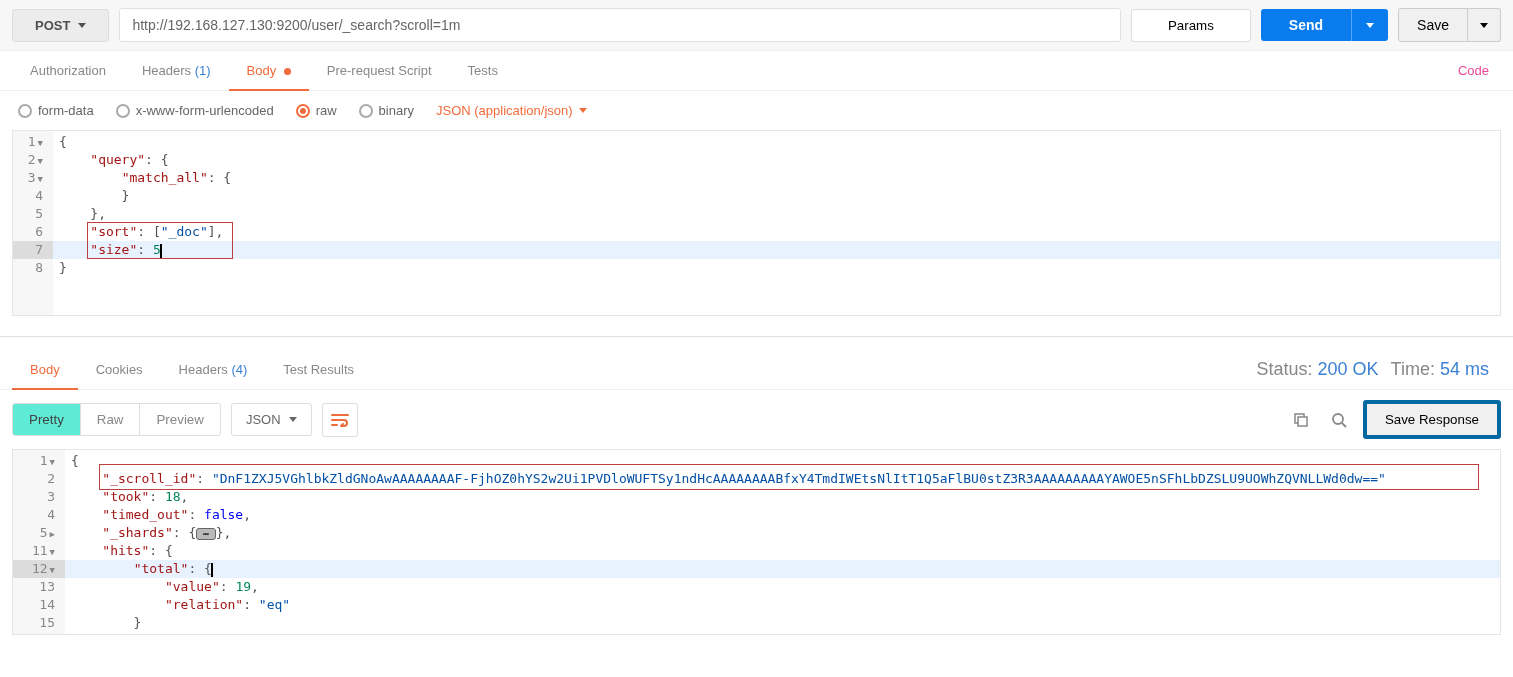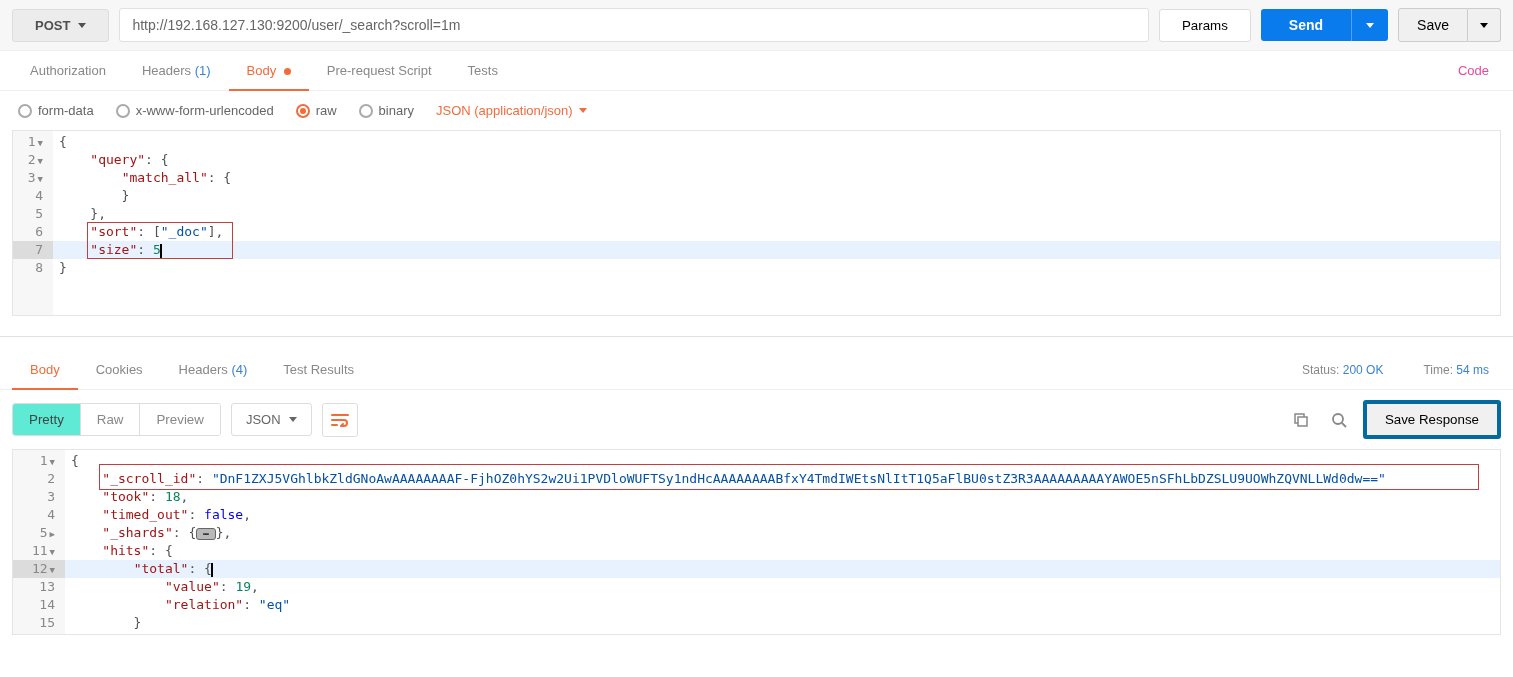--- a/index.html
+++ b/index.html
@@ -1,21 +1,21 @@
 <!DOCTYPE html>
 <html><head>
 <meta charset="utf-8">
 <style>
   * { box-sizing: border-box; margin: 0; padding: 0; }
   body { font-family: -apple-system, BlinkMacSystemFont, "Segoe UI", Helvetica, Arial, sans-serif; font-size: 13px; color: #505050; background: #fff; }
   
   .top-bar { display: flex; align-items: center; padding: 8px 12px; gap: 10px; background: #f7f7f7; border-bottom: 1px solid #eee; }
   .method-select { display: flex; align-items: center; gap: 8px; padding: 8px 22px; background: #ececec; border: 1px solid #ddd; border-radius: 3px; font-weight: 600; color: #505050; cursor: pointer; }
   .url-input { flex: 1; padding: 8px 12px; border: 1px solid #e0e0e0; border-radius: 3px; background: #fff; font-size: 14px; color: #666; }
-  .params-btn { padding: 8px 22px; background: #fff; border: 1px solid #ddd; border-radius: 3px; cursor: pointer; }
+  .params-btn { padding: 8px 36px; background: #fff; border: 1px solid #ddd; border-radius: 3px; cursor: pointer; }
   .send-group { display: flex; }
   .send-btn { padding: 8px 28px; background: #097bed; color: #fff; border: none; border-radius: 3px 0 0 3px; font-weight: 600; font-size: 14px; cursor: pointer; }
   .send-caret { padding: 8px 14px; background: #097bed; color: #fff; border: none; border-left: 1px solid rgba(255,255,255,0.3); border-radius: 0 3px 3px 0; cursor: pointer; }
   .save-group { display: flex; }
   .save-btn { padding: 8px 18px; background: #f0f0f0; border: 1px solid #ccc; border-radius: 3px 0 0 3px; cursor: pointer; font-size: 14px; }
   .save-caret { padding: 8px 12px; background: #f0f0f0; border: 1px solid #ccc; border-left: none; border-radius: 0 3px 3px 0; cursor: pointer; }
   .chevron-down { display: inline-block; width: 0; height: 0; border-left: 4px solid transparent; border-right: 4px solid transparent; border-top: 5px solid currentColor; vertical-align: middle; }
   
   .tabs { display: flex; align-items: center; padding: 0 12px; border-bottom: 1px solid #eee; }
   .tab { padding: 12px 18px; color: #888; cursor: pointer; position: relative; }
@@ -44,21 +44,21 @@
   .tok-str { color: #0451a5; }
   .tok-num { color: #098658; }
   .tok-bool { color: #0000ff; }
   .red-box { position: absolute; border: 1px solid #c04040; pointer-events: none; }
   .fold-badge { display: inline-block; background: #b9b9b9; border: 1px solid #666; border-radius: 3px; color: #000; font-size: 9px; padding: 0 6px; height: 12px; line-height: 10px; vertical-align: middle; font-weight: bold; }
   .cursor-bar { display: inline-block; width: 2px; height: 14px; background: #000; vertical-align: middle; margin-left: -1px; }
   
   .divider { height: 14px; background: #fff; border-top: 1px solid #e0e0e0; margin-top: 20px; }
   
   .resp-tabs { display: flex; align-items: center; padding: 0 12px; border-bottom: 1px solid #eee; }
-  .resp-meta { margin-left: auto; display: flex; gap: 40px; color: #888; padding-right: 12px; font-size: 12px; align-items: center; }
+  .resp-meta { margin-left: auto; display: flex; gap: 12px; color: #888; padding-right: 12px; font-size: 18px; align-items: center; }
   .resp-meta .val { color: #3b82d4; }
   
   .resp-toolbar { display: flex; align-items: center; padding: 10px 12px; gap: 10px; }
   .view-group { display: flex; border: 1px solid #ddd; border-radius: 3px; overflow: hidden; }
   .view-btn { padding: 8px 16px; background: #fff; border: none; border-right: 1px solid #ddd; cursor: pointer; color: #888; }
   .view-btn:last-child { border-right: none; }
   .view-btn.active { background: #5eead4; color: #444; }
   .format-sel { display: flex; align-items: center; gap: 8px; padding: 8px 14px; border: 1px solid #ddd; border-radius: 3px; cursor: pointer; color: #666; }
   .wrap-icon { display: flex; align-items: center; justify-content: center; width: 36px; height: 34px; border: 1px solid #ddd; border-radius: 3px; cursor: pointer; color: #f26b3a; font-size: 18px; font-weight: bold; }
   .right-tools { margin-left: auto; display: flex; gap: 10px; align-items: center; }

